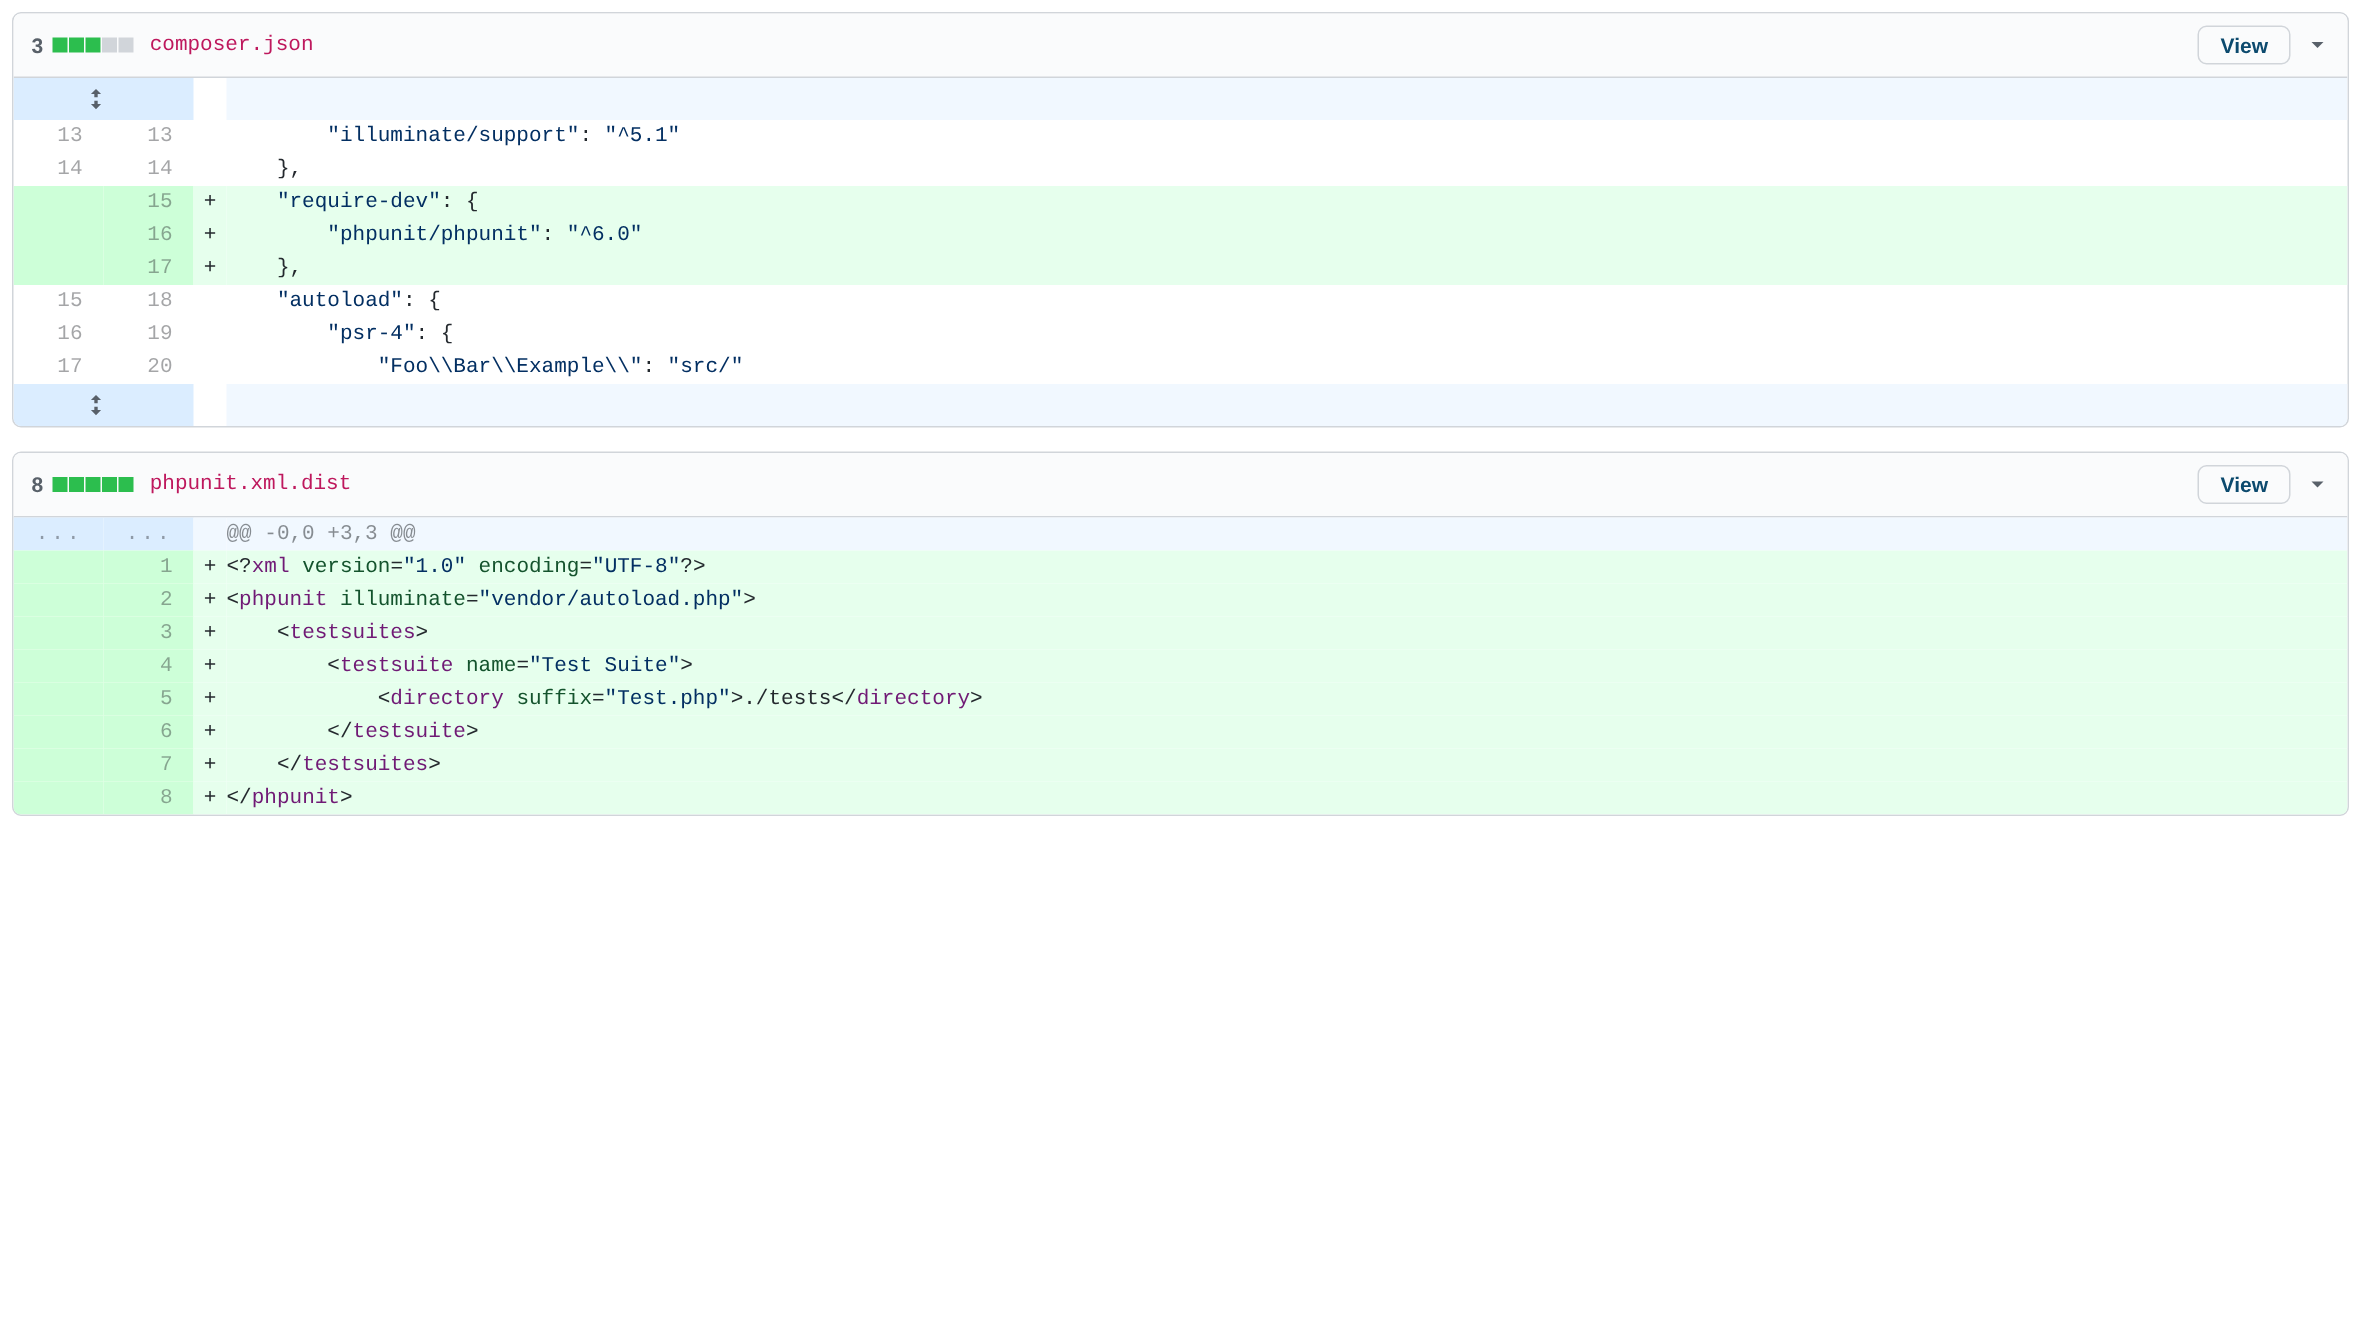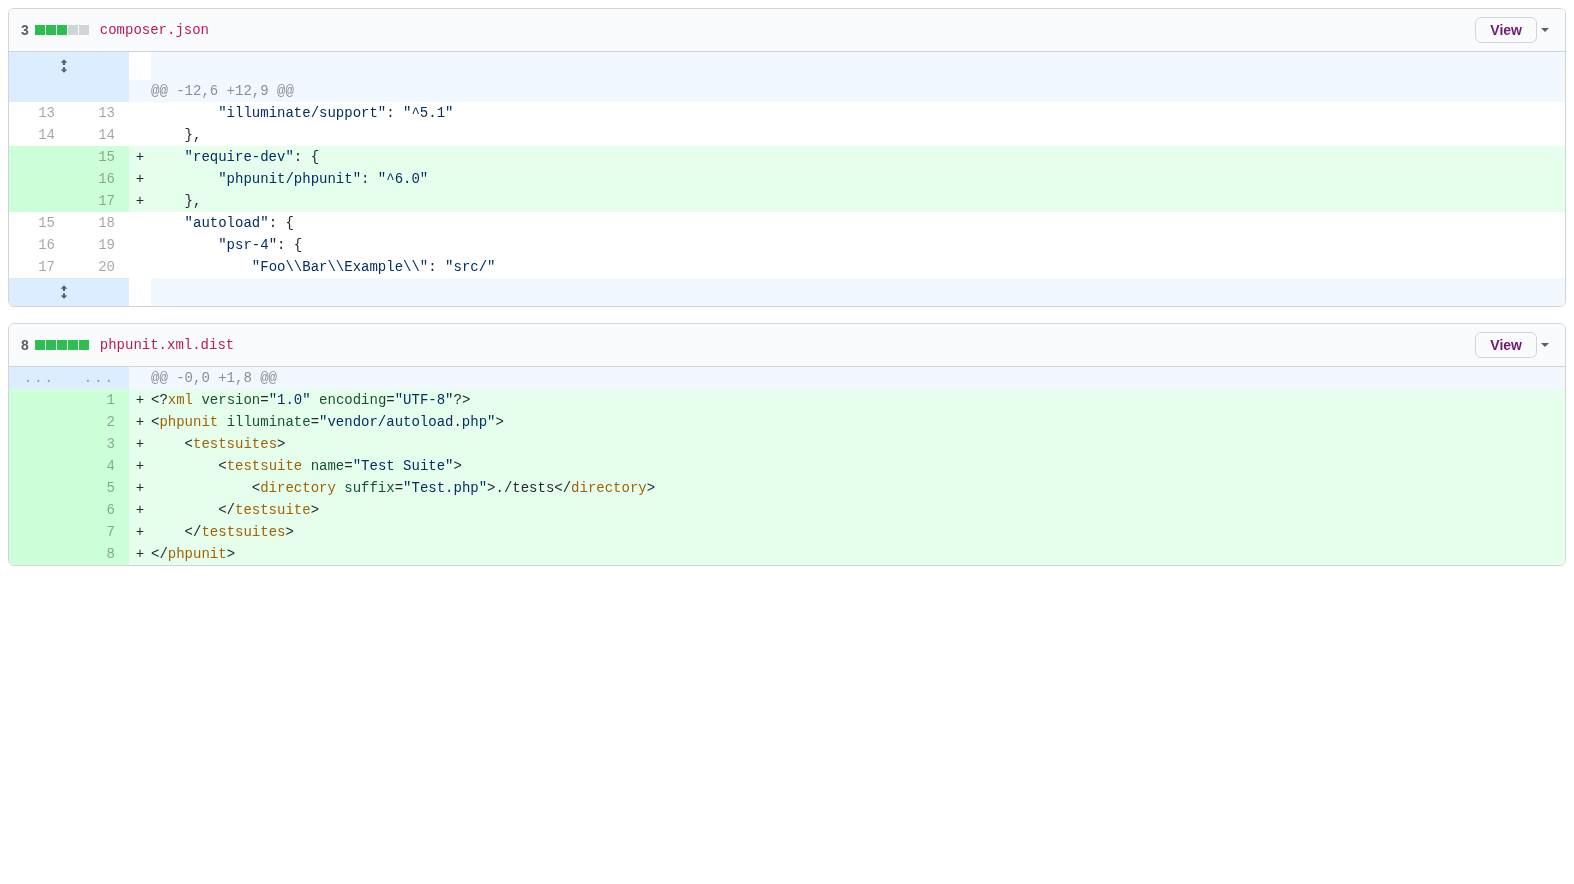--- a/index.html
+++ b/index.html
@@ -45,22 +45,23 @@
     color: #be185d;
   }
   .spacer { flex: 1; }
   .view-btn {
     background: #fafbfc;
     border: 1px solid #d1d5da;
     border-radius: 6px;
     padding: 4px 14px;
     font-size: 14px;
     font-weight: 600;
-    color: #701a75;
+    color: #0c4a6e;
     cursor: pointer;
+    margin-right: 10px;
   }
   .chevron-down {
     width: 16px; height: 16px;
     color: #586069;
     cursor: pointer;
   }
   table.diff {
     width: 100%;
     border-collapse: collapse;
     font-family: SFMono-Regular, Consolas, "Liberation Mono", Menlo, monospace;
@@ -94,21 +95,21 @@
   tr.add td.code, tr.add td.gutter { background: #e6ffed; }
   tr.add td.lno { background: #cdffd8; }
   tr.expand td.lno { background: #dbedff; text-align:center; color:#586069; cursor:pointer; }
   tr.expand td.code { background: #f1f8ff; }
   .expand-icon svg { width:18px; height:18px; display:block; margin:2px auto; }
   .dots { font-size:14px; letter-spacing:2px; }
 
   
   .s-key { color: #032f62; }   
   .s-str { color: #032f62; }
-  .s-tag { color: #a16207; }   
+  .s-tag { color: #701a75; }   
   .s-attr { color: #14532d; }  
   .s-val { color: #032f62; }
 </style>
 </head>
 <body>
 
 <div id="root">
   <div class="diff-file">
     <div class="diff-header">
       <span class="diff-count">3</span>
@@ -128,26 +129,20 @@
     </div>
     <table class="diff">
         <tbody>
           <tr class="expand">
             <td class="lno" colspan="2"><span class="expand-icon"><svg viewBox="0 0 16 16" fill="currentColor">
                   <path d="M8 2l3 3H9v2H7V5H5l3-3zM8 14l-3-3h2V9h2v2h2l-3 3z"></path>
                 </svg></span></td>
             <td class="gutter"></td>
             <td class="code"></td>
           </tr>
-          <tr class="hunk">
-            <td class="lno"></td>
-            <td class="lno"></td>
-            <td class="gutter"></td>
-            <td class="code">@@ -12,6 +12,9 @@</td>
-          </tr>
           <tr class="ctx">
             <td class="lno">13</td>
             <td class="lno">13</td>
             <td class="gutter"> </td>
             <td class="code">        <span class="s-key">"illuminate/support"</span>: <span class="s-str">"^5.1"</span></td>
           </tr>
           <tr class="ctx">
             <td class="lno">14</td>
             <td class="lno">14</td>
             <td class="gutter"> </td>
@@ -215,21 +210,21 @@
       <span class="chevron-down"><svg viewBox="0 0 16 16" fill="currentColor">
             <path d="M4 6l4 4 4-4H4z"></path>
           </svg></span>
     </div>
     <table class="diff">
         <tbody>
           <tr class="hunk">
             <td class="lno"><span class="dots">...</span></td>
             <td class="lno"><span class="dots">...</span></td>
             <td class="gutter"></td>
-            <td class="code">@@ -0,0 +1,8 @@</td>
+            <td class="code">@@ -0,0 +3,3 @@</td>
           </tr>
           <tr class="add">
             <td class="lno"></td>
             <td class="lno">1</td>
             <td class="gutter">+</td>
             <td class="code">&lt;?<span class="s-tag">xml</span> <span class="s-attr">version</span>=<span class="s-val">"1.0"</span> <span class="s-attr">encoding</span>=<span class="s-val">"UTF-8"</span>?&gt;</td>
           </tr>
           <tr class="add">
             <td class="lno"></td>
             <td class="lno">2</td>

